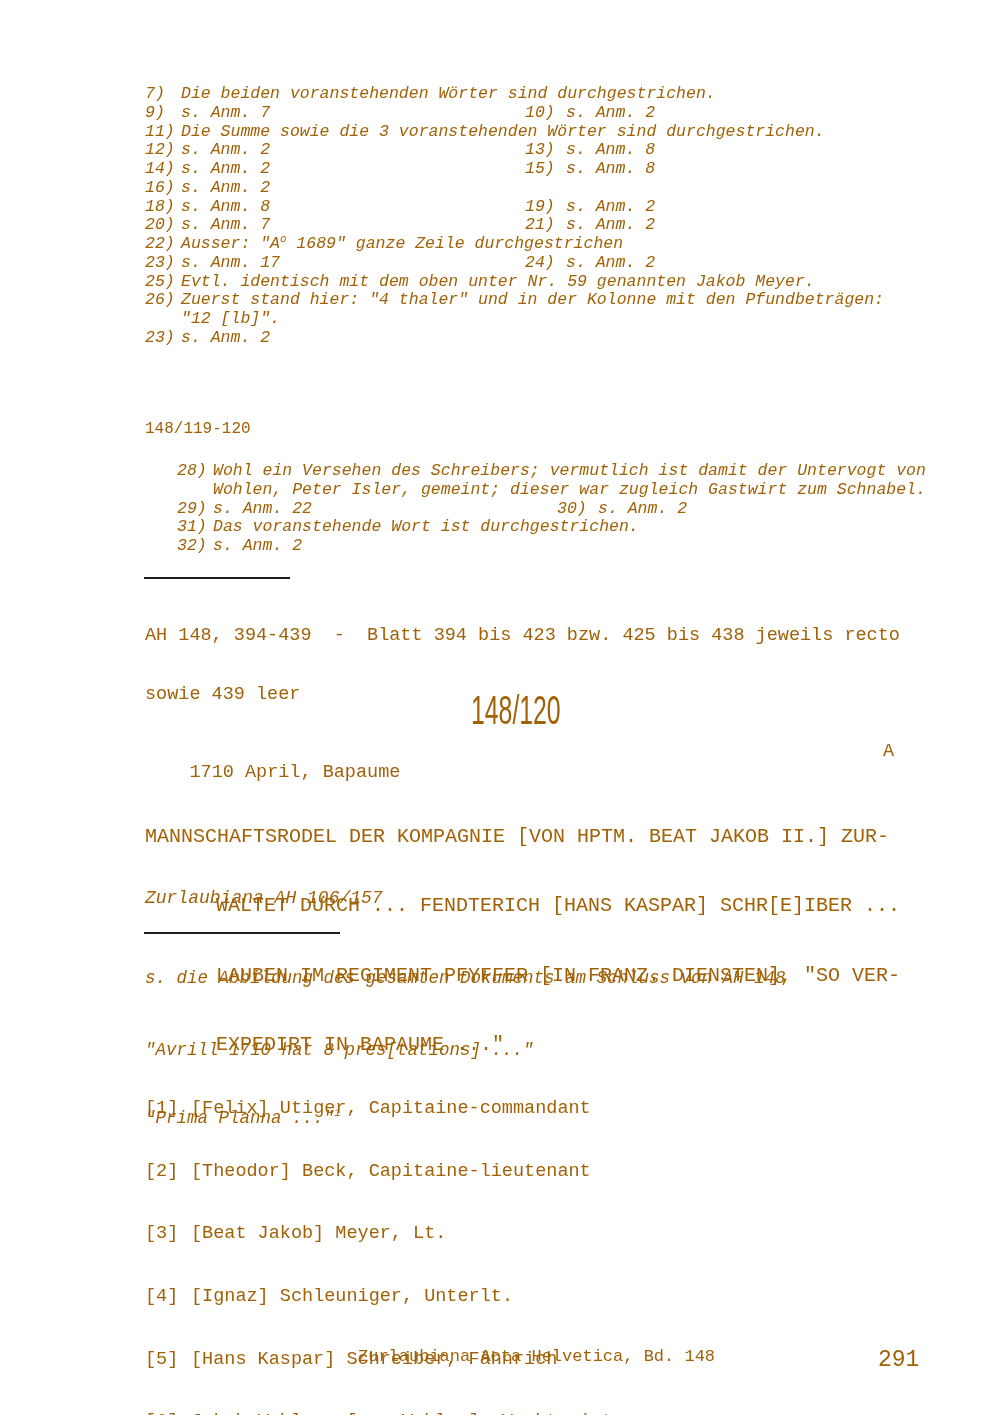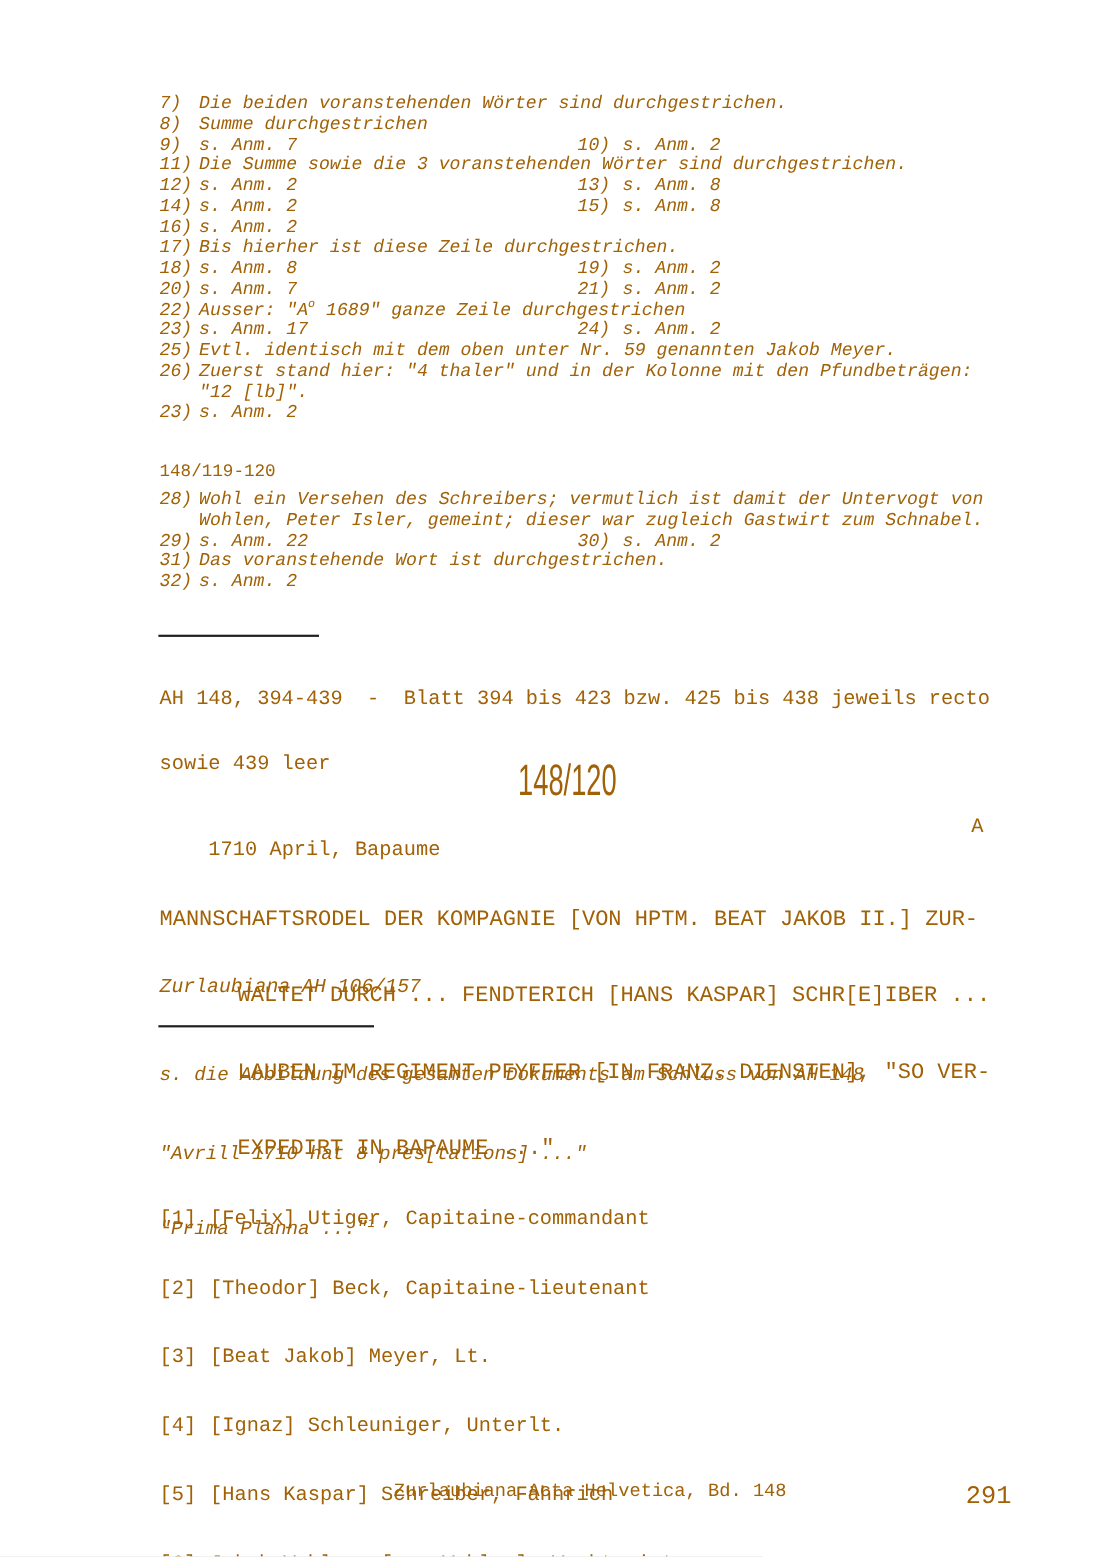--- a/index.html
+++ b/index.html
@@ -13,21 +13,21 @@
     color: #a16207;
     font-family: "Liberation Mono", "DejaVu Sans Mono", monospace;
     overflow: hidden;
     padding-left: 21px;
   }
   .abs { position: absolute; }
 
   
   .fnblock { left: 145px; font-size: 16.5px; line-height: 18.75px; font-style: italic; }
   #fn-top { top: 85px; }
-  #fn-mid { top: 445px; }
+  #fn-mid { top: 462px; margin-left: 32px; }
   .fline { position: relative; white-space: pre; }
   .fnum  { display: inline-block; width: 36px; }
   .col2  { position: absolute; left: 380px; top: 0; white-space: pre; }
   .fnum2 { display: inline-block; width: 41px; }
   sup { font-size: 0.65em; line-height: 0; }
 
   
   .h119 { left: 145px; top: 420px; font-size: 16px; font-style: normal; text-align: center; }
   .h120 {
     left: 471px; top: 690px;
@@ -63,27 +63,25 @@
   .footer-imprint { left: 358px; top: 1347px; font-size: 17px; white-space: pre; }
   .footer-page    { left: 878px; top: 1347px; font-size: 23px; }
 </style>
 </head>
 <body>
 
 <div class="page">
 
   <div class="abs fnblock" id="fn-top">
     <div class="fline"><span class="fnum">7)</span><span>Die beiden voranstehenden Wörter sind durchgestrichen.</span></div>
-    <div class="fline"><span class="fnum">8)</span><span>Summe durchgestrichen</span></div>
     <div class="fline"><span class="fnum">9)</span><span>s. Anm. 7</span><span class="col2"><span class="fnum2">10)</span><span>s. Anm. 2</span></span></div>
     <div class="fline"><span class="fnum">11)</span><span>Die Summe sowie die 3 voranstehenden Wörter sind durchgestrichen.</span></div>
     <div class="fline"><span class="fnum">12)</span><span>s. Anm. 2</span><span class="col2"><span class="fnum2">13)</span><span>s. Anm. 8</span></span></div>
     <div class="fline"><span class="fnum">14)</span><span>s. Anm. 2</span><span class="col2"><span class="fnum2">15)</span><span>s. Anm. 8</span></span></div>
     <div class="fline"><span class="fnum">16)</span><span>s. Anm. 2</span></div>
-    <div class="fline"><span class="fnum">17)</span><span>Bis hierher ist diese Zeile durchgestrichen.</span></div>
     <div class="fline"><span class="fnum">18)</span><span>s. Anm. 8</span><span class="col2"><span class="fnum2">19)</span><span>s. Anm. 2</span></span></div>
     <div class="fline"><span class="fnum">20)</span><span>s. Anm. 7</span><span class="col2"><span class="fnum2">21)</span><span>s. Anm. 2</span></span></div>
     <div class="fline"><span class="fnum">22)</span><span>Ausser: "A</span><sup>o</sup><span> 1689" ganze Zeile durchgestrichen</span></div>
     <div class="fline"><span class="fnum">23)</span><span>s. Anm. 17</span><span class="col2"><span class="fnum2">24)</span><span>s. Anm. 2</span></span></div>
     <div class="fline"><span class="fnum">25)</span><span>Evtl. identisch mit dem oben unter Nr. 59 genannten Jakob Meyer.</span></div>
     <div class="fline"><span class="fnum">26)</span><span>Zuerst stand hier: "4 thaler" und in der Kolonne mit den Pfundbeträgen:</span></div>
     <div class="fline"><span class="fnum"></span><span>"12 [lb]".</span></div>
     <div class="fline"><span class="fnum">23)</span><span>s. Anm. 2</span></div>
   </div>
 

